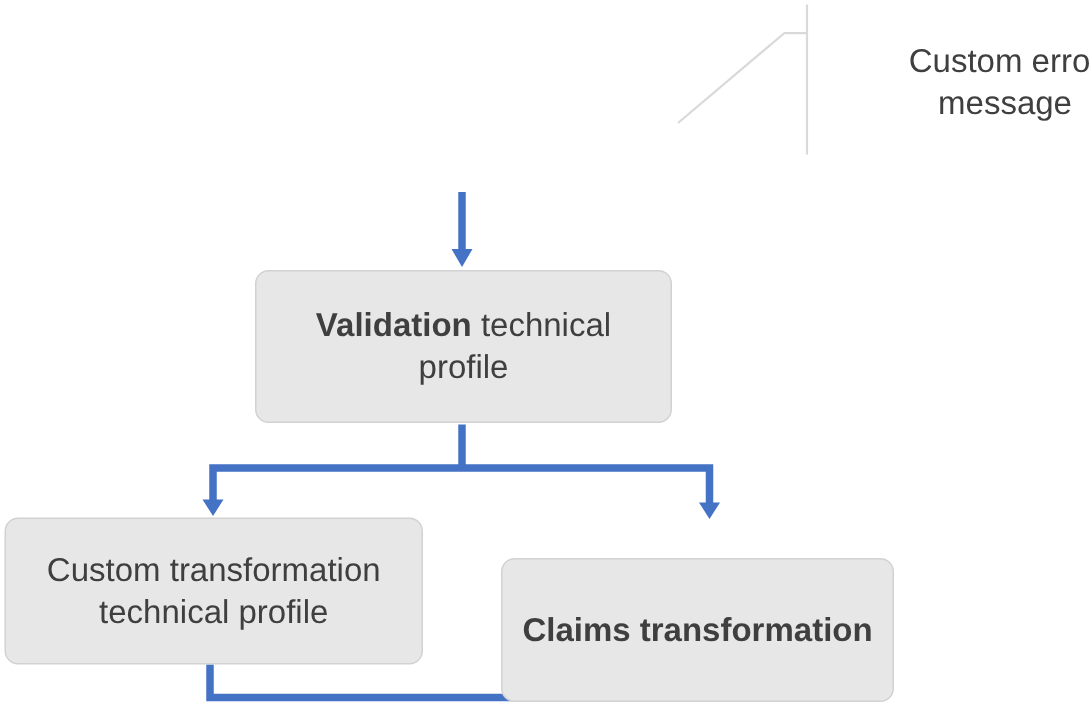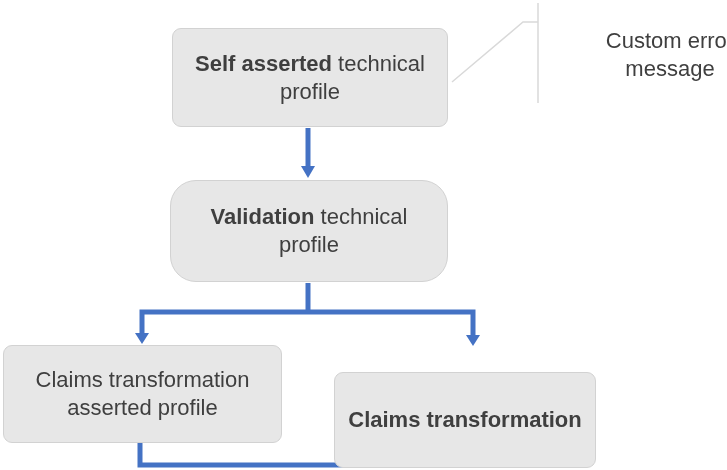--- a/index.html
+++ b/index.html
@@ -48,21 +48,21 @@
     align-items:center;
     justify-content:center;
     text-align:center;
     color:var(--text);
     font-size:22px;
     line-height:28px;
     padding:0 12px;
   }
   .node b{font-weight:bold;}
   #node-self-asserted{left:172px; top:28px;  width:276px; height:99px;}
-  #node-validation   {left:170px; top:180px; width:278px; height:102px;border-radius:26px;}
+  #node-validation   {left:170px; top:180px; width:278px; height:102px;}
   #node-claims-tp    {left:3px;   top:345px; width:279px; height:98px;}
   #node-claims       {left:334px; top:328px; width:262px; height:96px;margin-top:44px;}
   .callout-text{
     position:absolute;
     left:540px; top:27px;
     width:186px;
     text-align:center;
     font-size:22px;
     line-height:28px;
     color:var(--text);
@@ -92,30 +92,27 @@
       <polygon class="arrow-head" points="142,344 135,333 149,333"></polygon>
       <polygon class="arrow-head" points="473,346 466,335 480,335"></polygon>
     </g>
 
     <g>
       <polyline class="arrow-line" points="140,443 140,465 473,465 473,453"></polyline>
       <polygon class="arrow-head" points="473,444 466,456 480,456"></polygon>
     </g>
   </svg>
 
-  <div class="node" id="node-self-asserted">
-    <span><b>Self asserted</b><span> technical profile</span></span>
-  </div>
 
   <div class="node" id="node-validation">
     <span><b>Validation</b><span> technical profile</span></span>
   </div>
 
   <div class="node" id="node-claims-tp">
-    <span><b></b><span>Claims transformation asserted profile</span></span>
+    <span><b></b><span>Custom transformation technical profile</span></span>
   </div>
 
   <div class="node" id="node-claims">
     <span><b>Claims transformation</b><span></span></span>
   </div>
 
   <div class="callout-text">Custom error message</div>
 
 </div>
 

